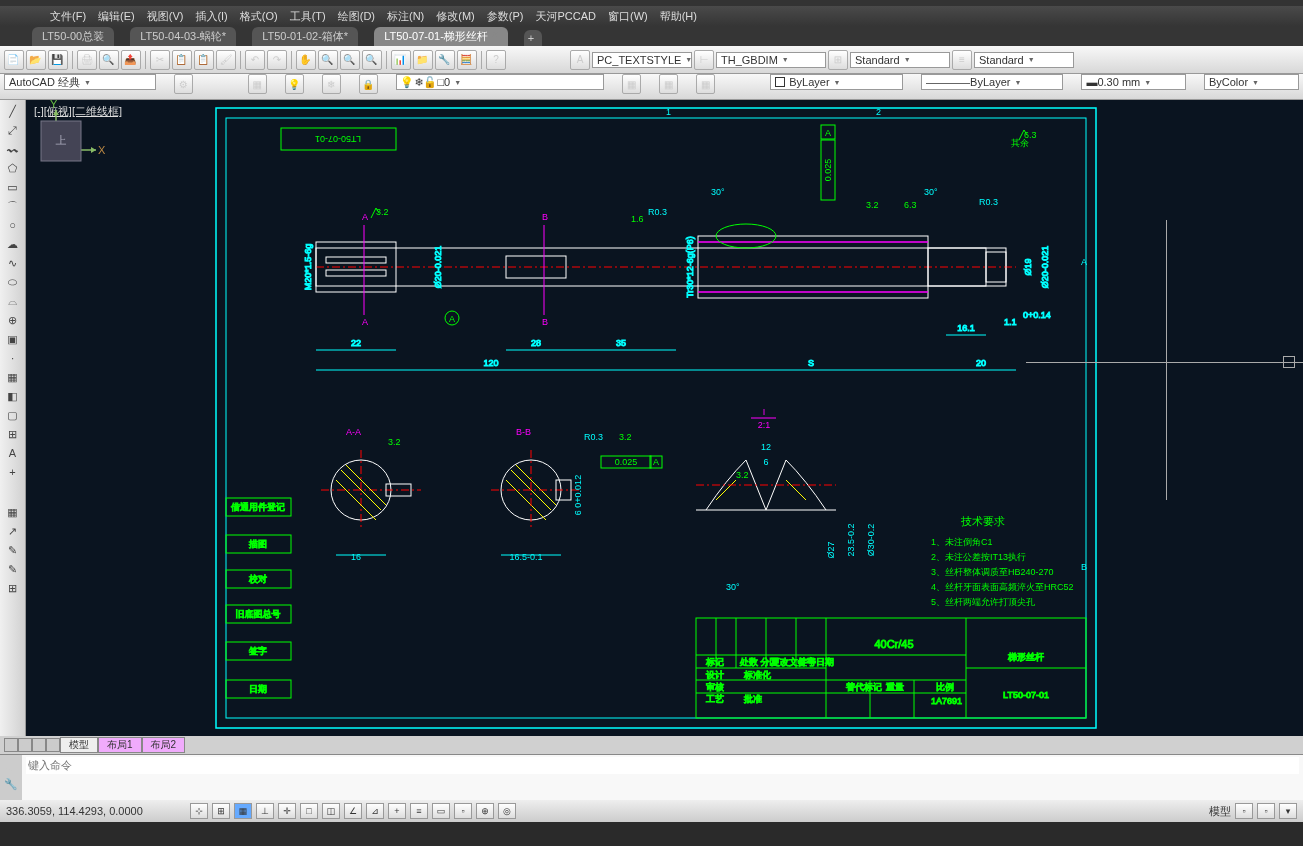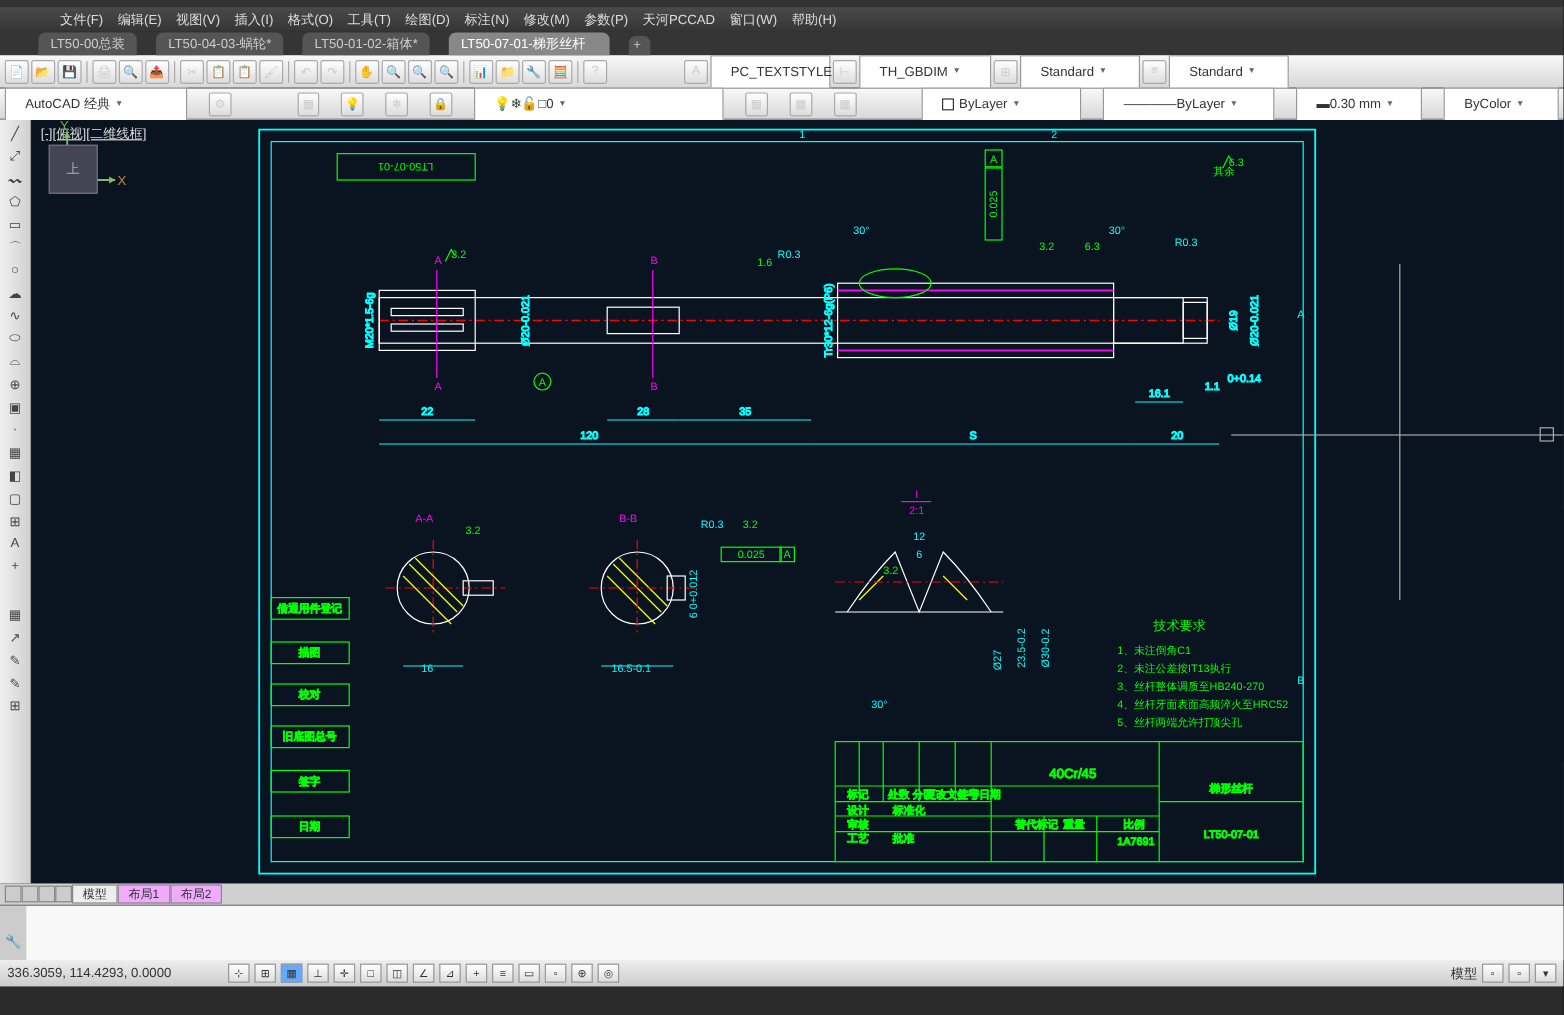--- a/index.html
+++ b/index.html
@@ -5,24 +5,24 @@
 *{margin:0;padding:0;box-sizing:border-box;font-family:"Microsoft YaHei",Arial,sans-serif;font-size:11px;}
 body{background:#2a2a2a;color:#ccc;width:1303px;height:846px;overflow:hidden;position:relative;}
 .titlebar{height:6px;background:#333;}
 .menubar{height:20px;background:linear-gradient(#4a4a4a,#353535);display:flex;align-items:center;padding-left:50px;gap:12px;color:#ddd;text-align:right;}
 .menubar span{cursor:pointer;}
 .tabbar{height:20px;background:#353535;display:flex;align-items:flex-end;padding-left:20px;gap:4px;}
 .tab{background:#555;border-radius:6px 6px 0 0;padding:2px 10px;color:#ccc;cursor:pointer;display:flex;align-items:flex-start;gap:4px;margin-left:12px;}
 .tab.active{background:#888;color:#fff;}
 .tab .close{font-size:10px;color:#888;}
 .toolbar{height:28px;background:linear-gradient(#f8f8f8,#d8d8d8);border-bottom:1px solid #999;display:flex;align-items:center;padding:0 4px;gap:2px;}
-.toolbar2{height:26px;background:linear-gradient(#f8f8f8,#d8d8d8);border-bottom:1px solid #999;display:flex;align-items:center;padding:0 4px;gap:18px;}
+.toolbar2{height:26px;background:linear-gradient(#f8f8f8,#d8d8d8);border-bottom:1px solid #999;display:flex;padding:0 4px;gap:18px;}
 .tbtn{width:20px;height:20px;background:linear-gradient(#fff,#ddd);border:1px solid #aaa;border-radius:2px;cursor:pointer;display:inline-flex;align-items:center;justify-content:center;font-size:10px;}
 .sep{width:1px;height:18px;background:#aaa;margin:0 2px;}
-.dropdown{height:28px;background:#fff;border:1px solid #999;padding:0 16px;color:#333;display:inline-flex;align-items:center;cursor:pointer;}
+.dropdown{height:16px;background:#fff;border:1px solid #999;padding:0 4px;color:#333;display:inline-flex;align-items:center;cursor:pointer;}
 .dropdown::after{content:"▼";font-size:7px;margin-left:4px;color:#666;}
 .workspace{position:relative;height:636px;background:#1a2a3a;display:flex;}
 .lefttools{width:26px;background:linear-gradient(90deg,#f0f0f0,#d0d0d0);border-right:1px solid #999;display:flex;flex-direction:column;align-items:center;padding-top:2px;gap:1px;}
 .ltbtn{width:20px;height:18px;cursor:pointer;display:flex;align-items:center;justify-content:center;font-size:11px;color:#444;}
 .canvas{flex:1;background:#0a1420;position:relative;overflow:hidden;}
 .viewlabel{position:absolute;top:4px;left:8px;color:#ddd;font-size:11px;text-decoration:underline;}
 .crosshair{position:absolute;pointer-events:none;}
 .crosshair.h{border-top:1px solid #aaa;width:300px;}
 .crosshair.v{border-left:1px solid #aaa;height:300px;}
 .crosshair-box{position:absolute;width:12px;height:12px;border:1px solid #aaa;}
@@ -418,20 +418,21 @@
   <span class="ltab">布局1</span>
   <span class="ltab">布局2</span>
 </div>
 
 <div class="cmdarea">
   <div class="cmdicon">
     <span>▶</span>
     <span>🔧</span>
   </div>
   <div class="cmdtext">
+    <input class="cmdinput" placeholder="键入命令" style="">
   </div>
 </div>
 
 <div class="statusbar">
   <span style="width:180px">336.3059, 114.4293, 0.0000</span>
   <span class="sbtn">⊹</span>
   <span class="sbtn">⊞</span>
   <span class="sbtn active">▦</span>
   <span class="sbtn">⊥</span>
   <span class="sbtn">✛</span>

